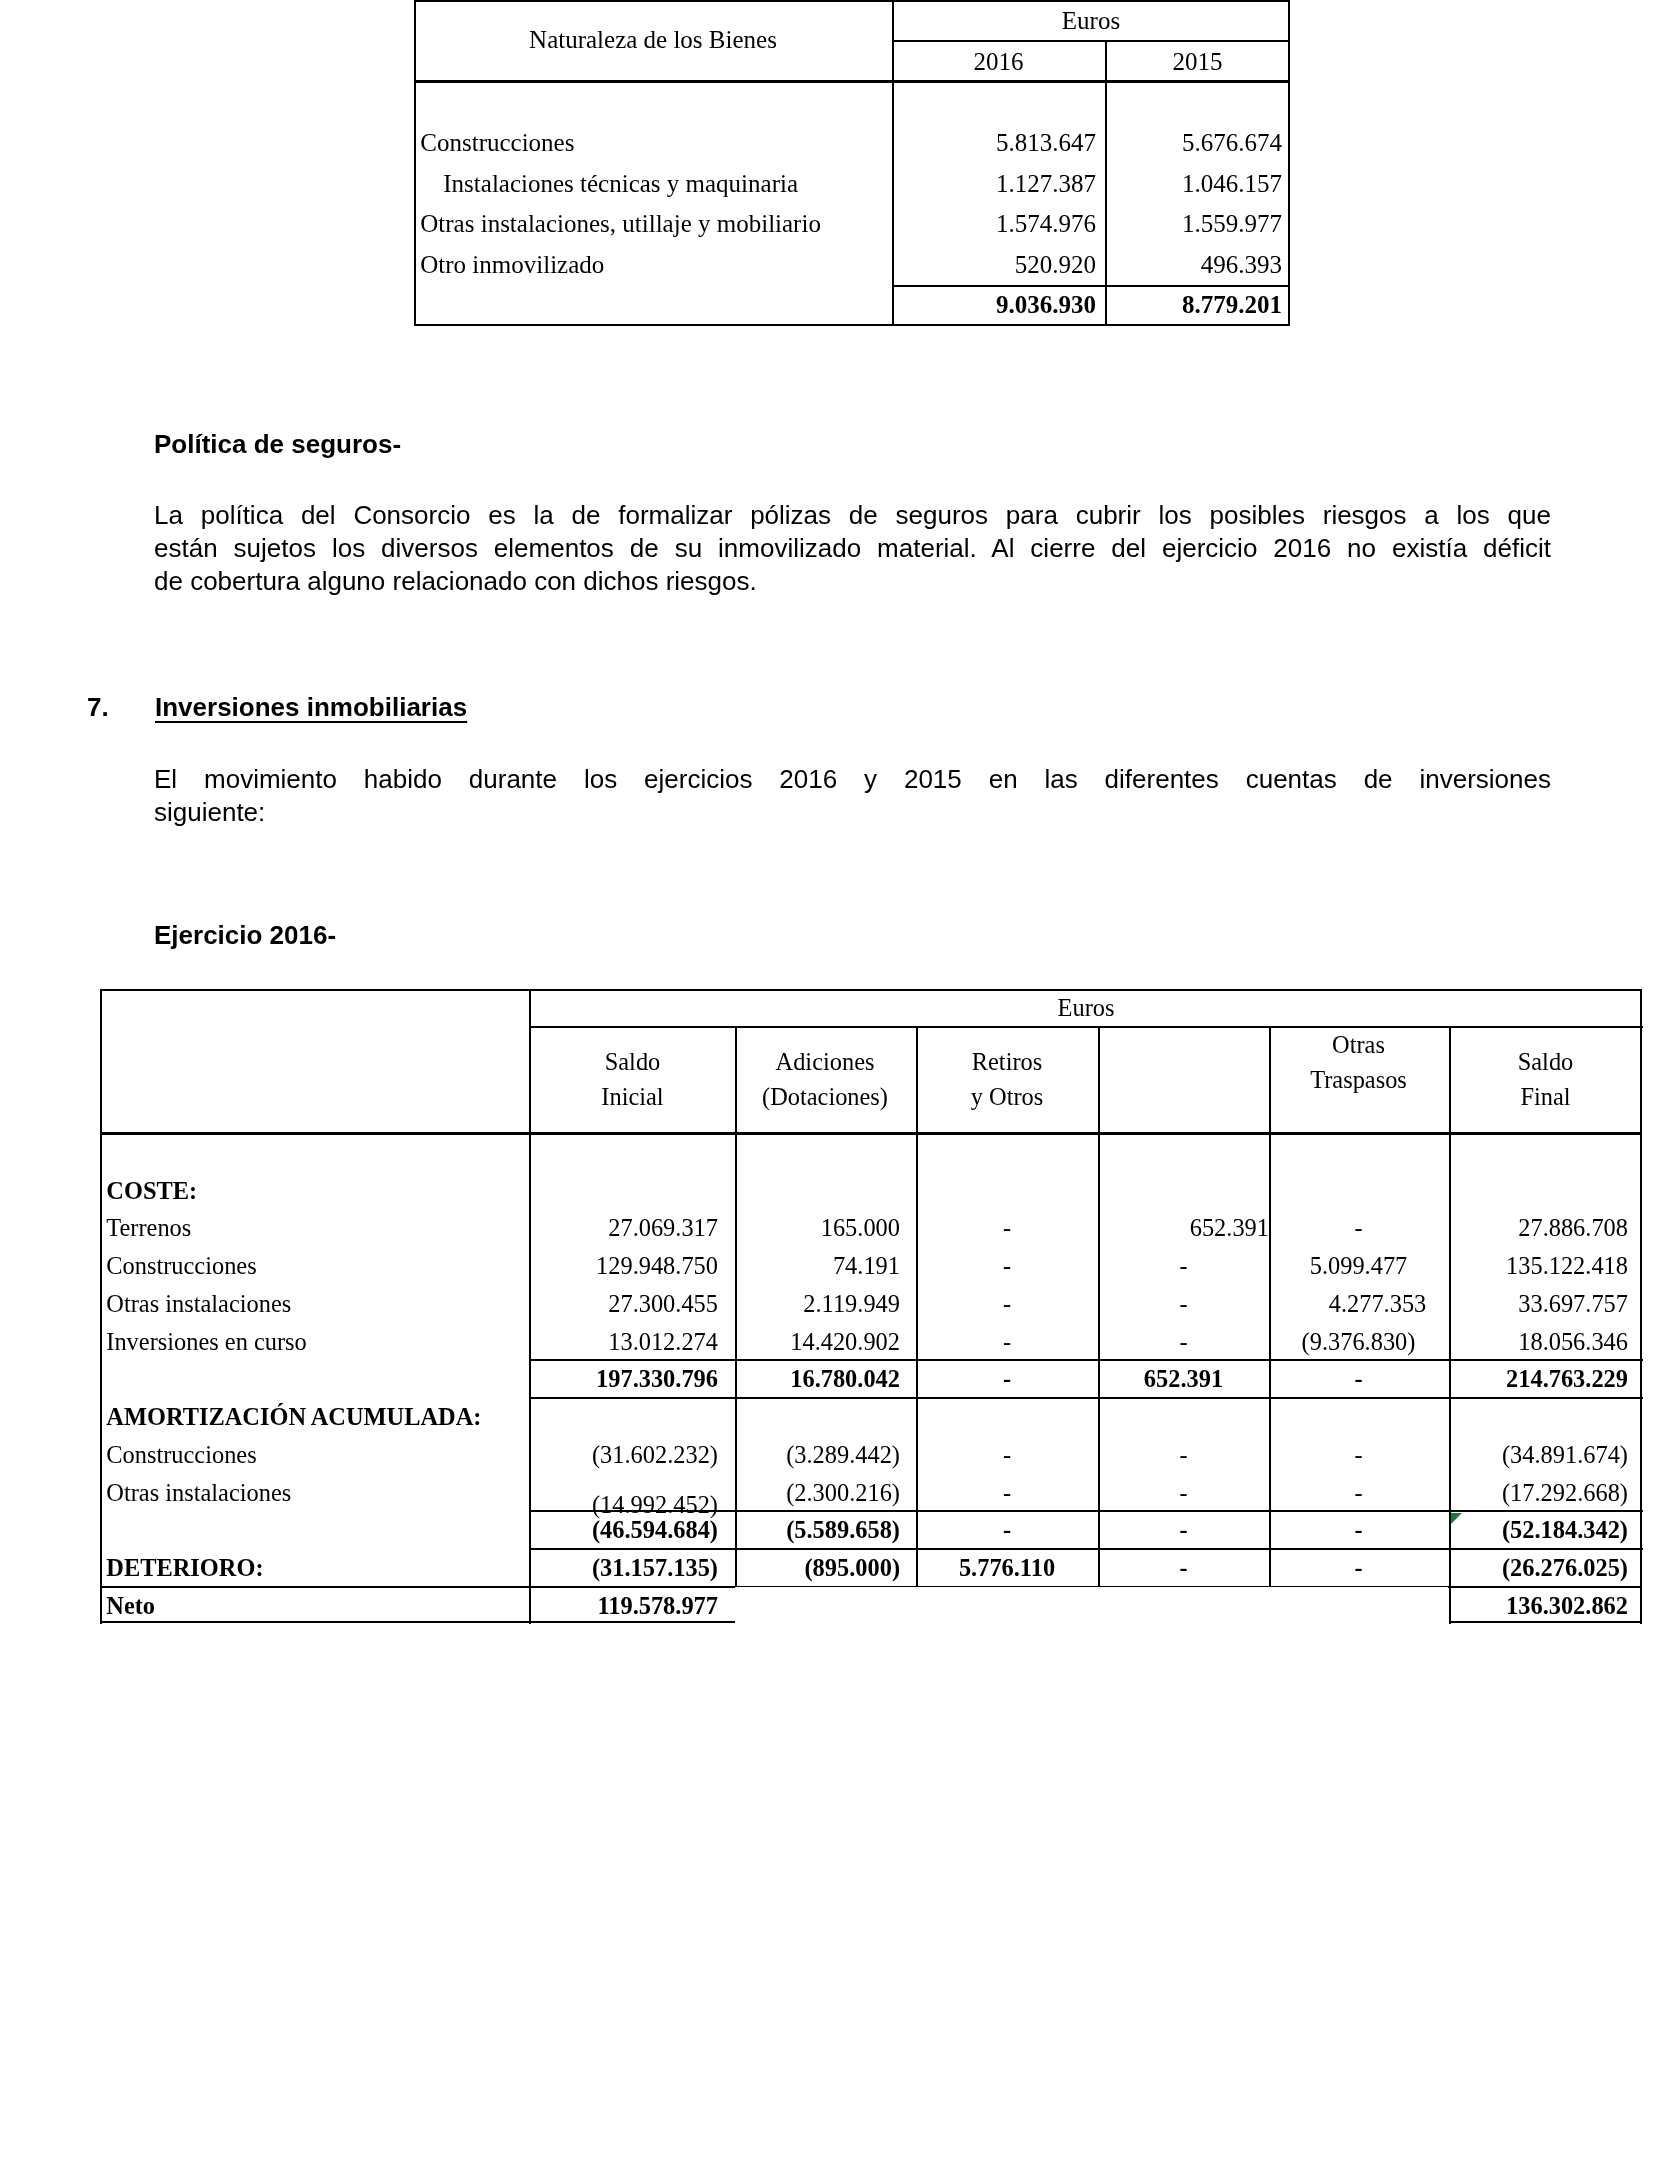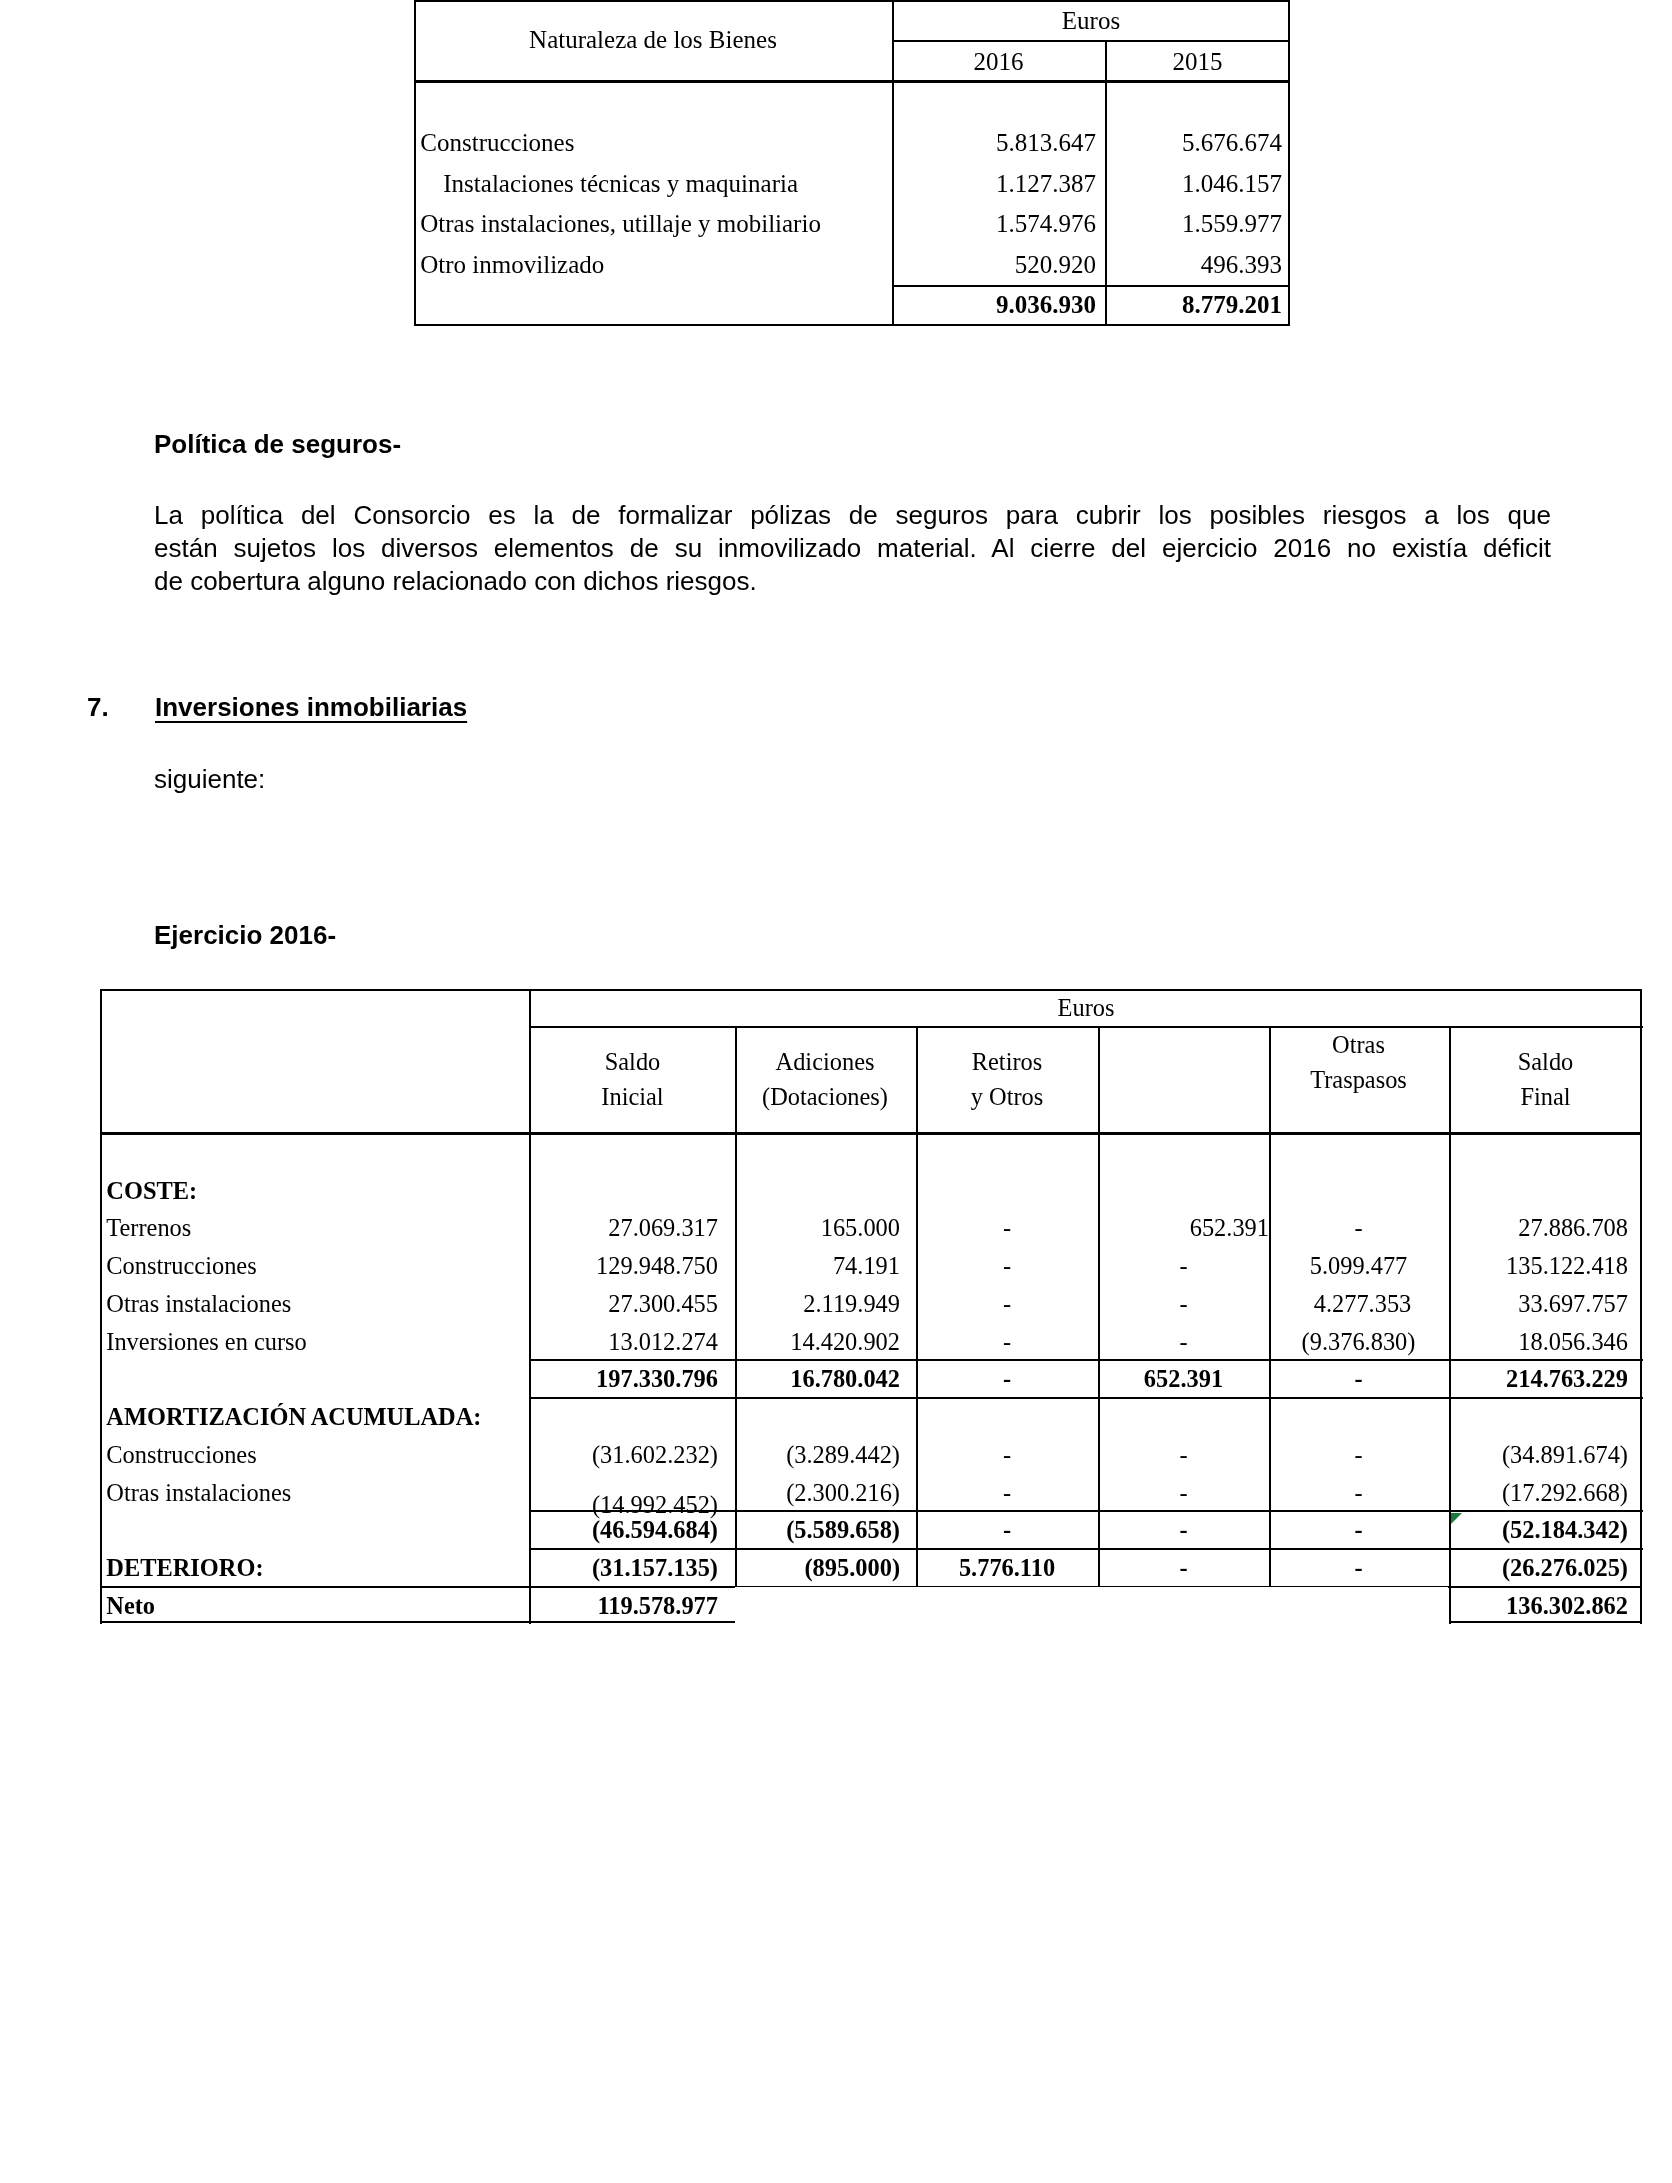--- a/index.html
+++ b/index.html
@@ -80,20 +80,21 @@
 <div class="para sans" style="top:499px;">
   <span class="para-line">La política del Consorcio es la de formalizar pólizas de seguros para cubrir los posibles riesgos a los que</span>
   <span class="para-line">están sujetos los diversos elementos de su inmovilizado material.  Al cierre del ejercicio 2016 no existía déficit</span>
   <span class="para-line last">de cobertura alguno relacionado con dichos riesgos.</span>
 </div>
 
 <div class="heading sans" style="left:87px;top:692px;text-decoration:underline;text-decoration-thickness:2.4px;text-underline-offset:4.7px;">
   <span style="display:inline-block;width:68px;">7.</span><span>Inversiones inmobiliarias</span>
 </div>
 <div class="para sans" style="top:763px;">
+  <span class="para-line">El movimiento habido durante los ejercicios 2016 y 2015 en las diferentes cuentas de inversiones</span>
   <span class="para-line last">siguiente:</span>
 </div>
 <div class="heading sans" style="left:154px;top:920px;">Ejercicio 2016-</div>
 
 <div id="t2" class="serif">
 
   <div class="hline" style="left:0;top:0;width:1542px;"></div>
   <div class="vline" style="left:0;top:0;height:635px;"></div>
   <div class="vline" style="left:1540px;top:0;height:635px;"></div>
 
@@ -162,21 +163,21 @@
         <div class="cell ctr" style="left: 998px; width: 171px; top: 261px;">-</div>
         <div class="cell ctr" style="left: 1169px; width: 179px; top: 261px;">5.099.477</div>
         <div class="cell num" style="left: 1349px; width: 179px; top: 261px;">135.122.418</div>
       </div>
       <div>
         <div class="cell lbl" style="top: 299px;">Otras instalaciones</div>
         <div class="cell num" style="left: 429px; width: 189px; top: 299px;">27.300.455</div>
         <div class="cell num" style="left: 635px; width: 165px; top: 299px;">2.119.949</div>
         <div class="cell ctr" style="left: 816px; width: 182px; top: 299px;">-</div>
         <div class="cell ctr" style="left: 998px; width: 171px; top: 299px;">-</div>
-        <div class="cell ctr" style="left: 1169px; width: 187px; top: 299px;">4.277.353</div>
+        <div class="cell ctr" style="left: 1169px; width: 187px; top: 299px; padding-left: 15px;">4.277.353</div>
         <div class="cell num" style="left: 1349px; width: 179px; top: 299px;">33.697.757</div>
       </div>
       <div>
         <div class="cell lbl" style="top: 337px;">Inversiones en curso</div>
         <div class="cell num" style="left: 429px; width: 189px; top: 337px;">13.012.274</div>
         <div class="cell num" style="left: 635px; width: 165px; top: 337px;">14.420.902</div>
         <div class="cell ctr" style="left: 816px; width: 182px; top: 337px;">-</div>
         <div class="cell ctr" style="left: 998px; width: 171px; top: 337px;">-</div>
         <div class="cell ctr" style="left: 1169px; width: 179px; top: 337px;">(9.376.830)</div>
         <div class="cell num" style="left: 1349px; width: 179px; top: 337px;">18.056.346</div>

